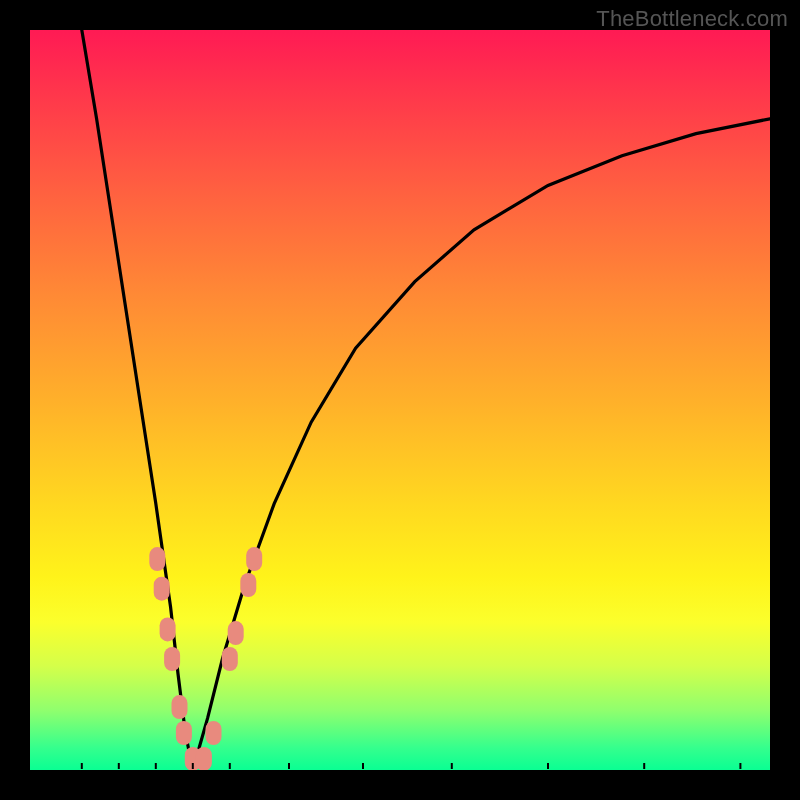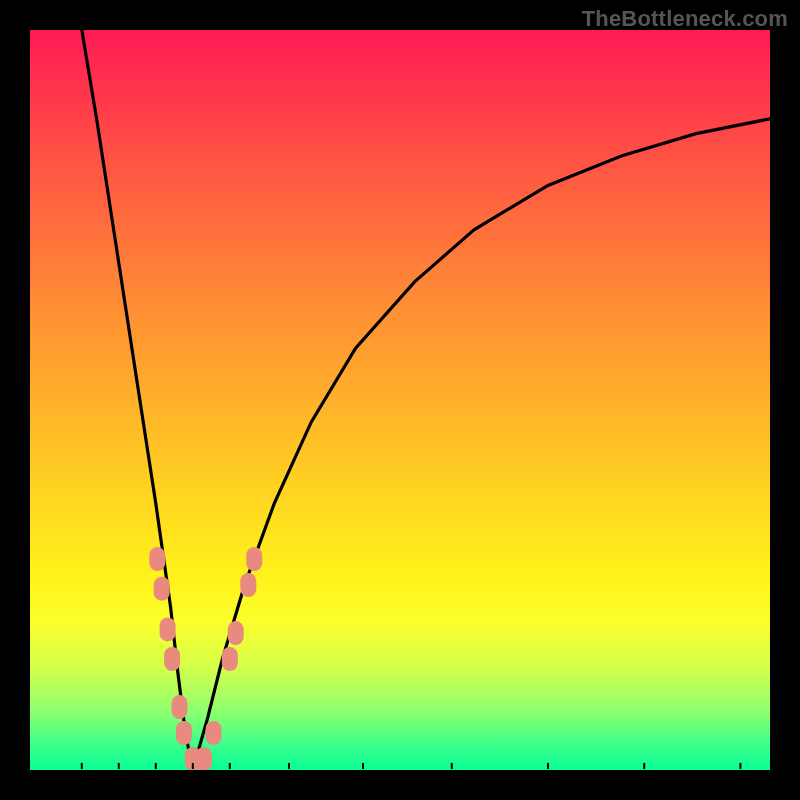--- a/index.html
+++ b/index.html
@@ -37,21 +37,21 @@
       #35ff8d 97%,
       #0aff93 100%
     );
   }
   .watermark {
     position: absolute;
     top: 6px;
     right: 12px;
     color: #555;
     font-size: 22px;
-    font-weight: 700;
+    font-weight: 400;
     letter-spacing: 0.2px;
     user-select: none;
   }
   svg {
     position: absolute;
     left: 0;
     top: 0;
   }
   .curve {
     fill: none;

